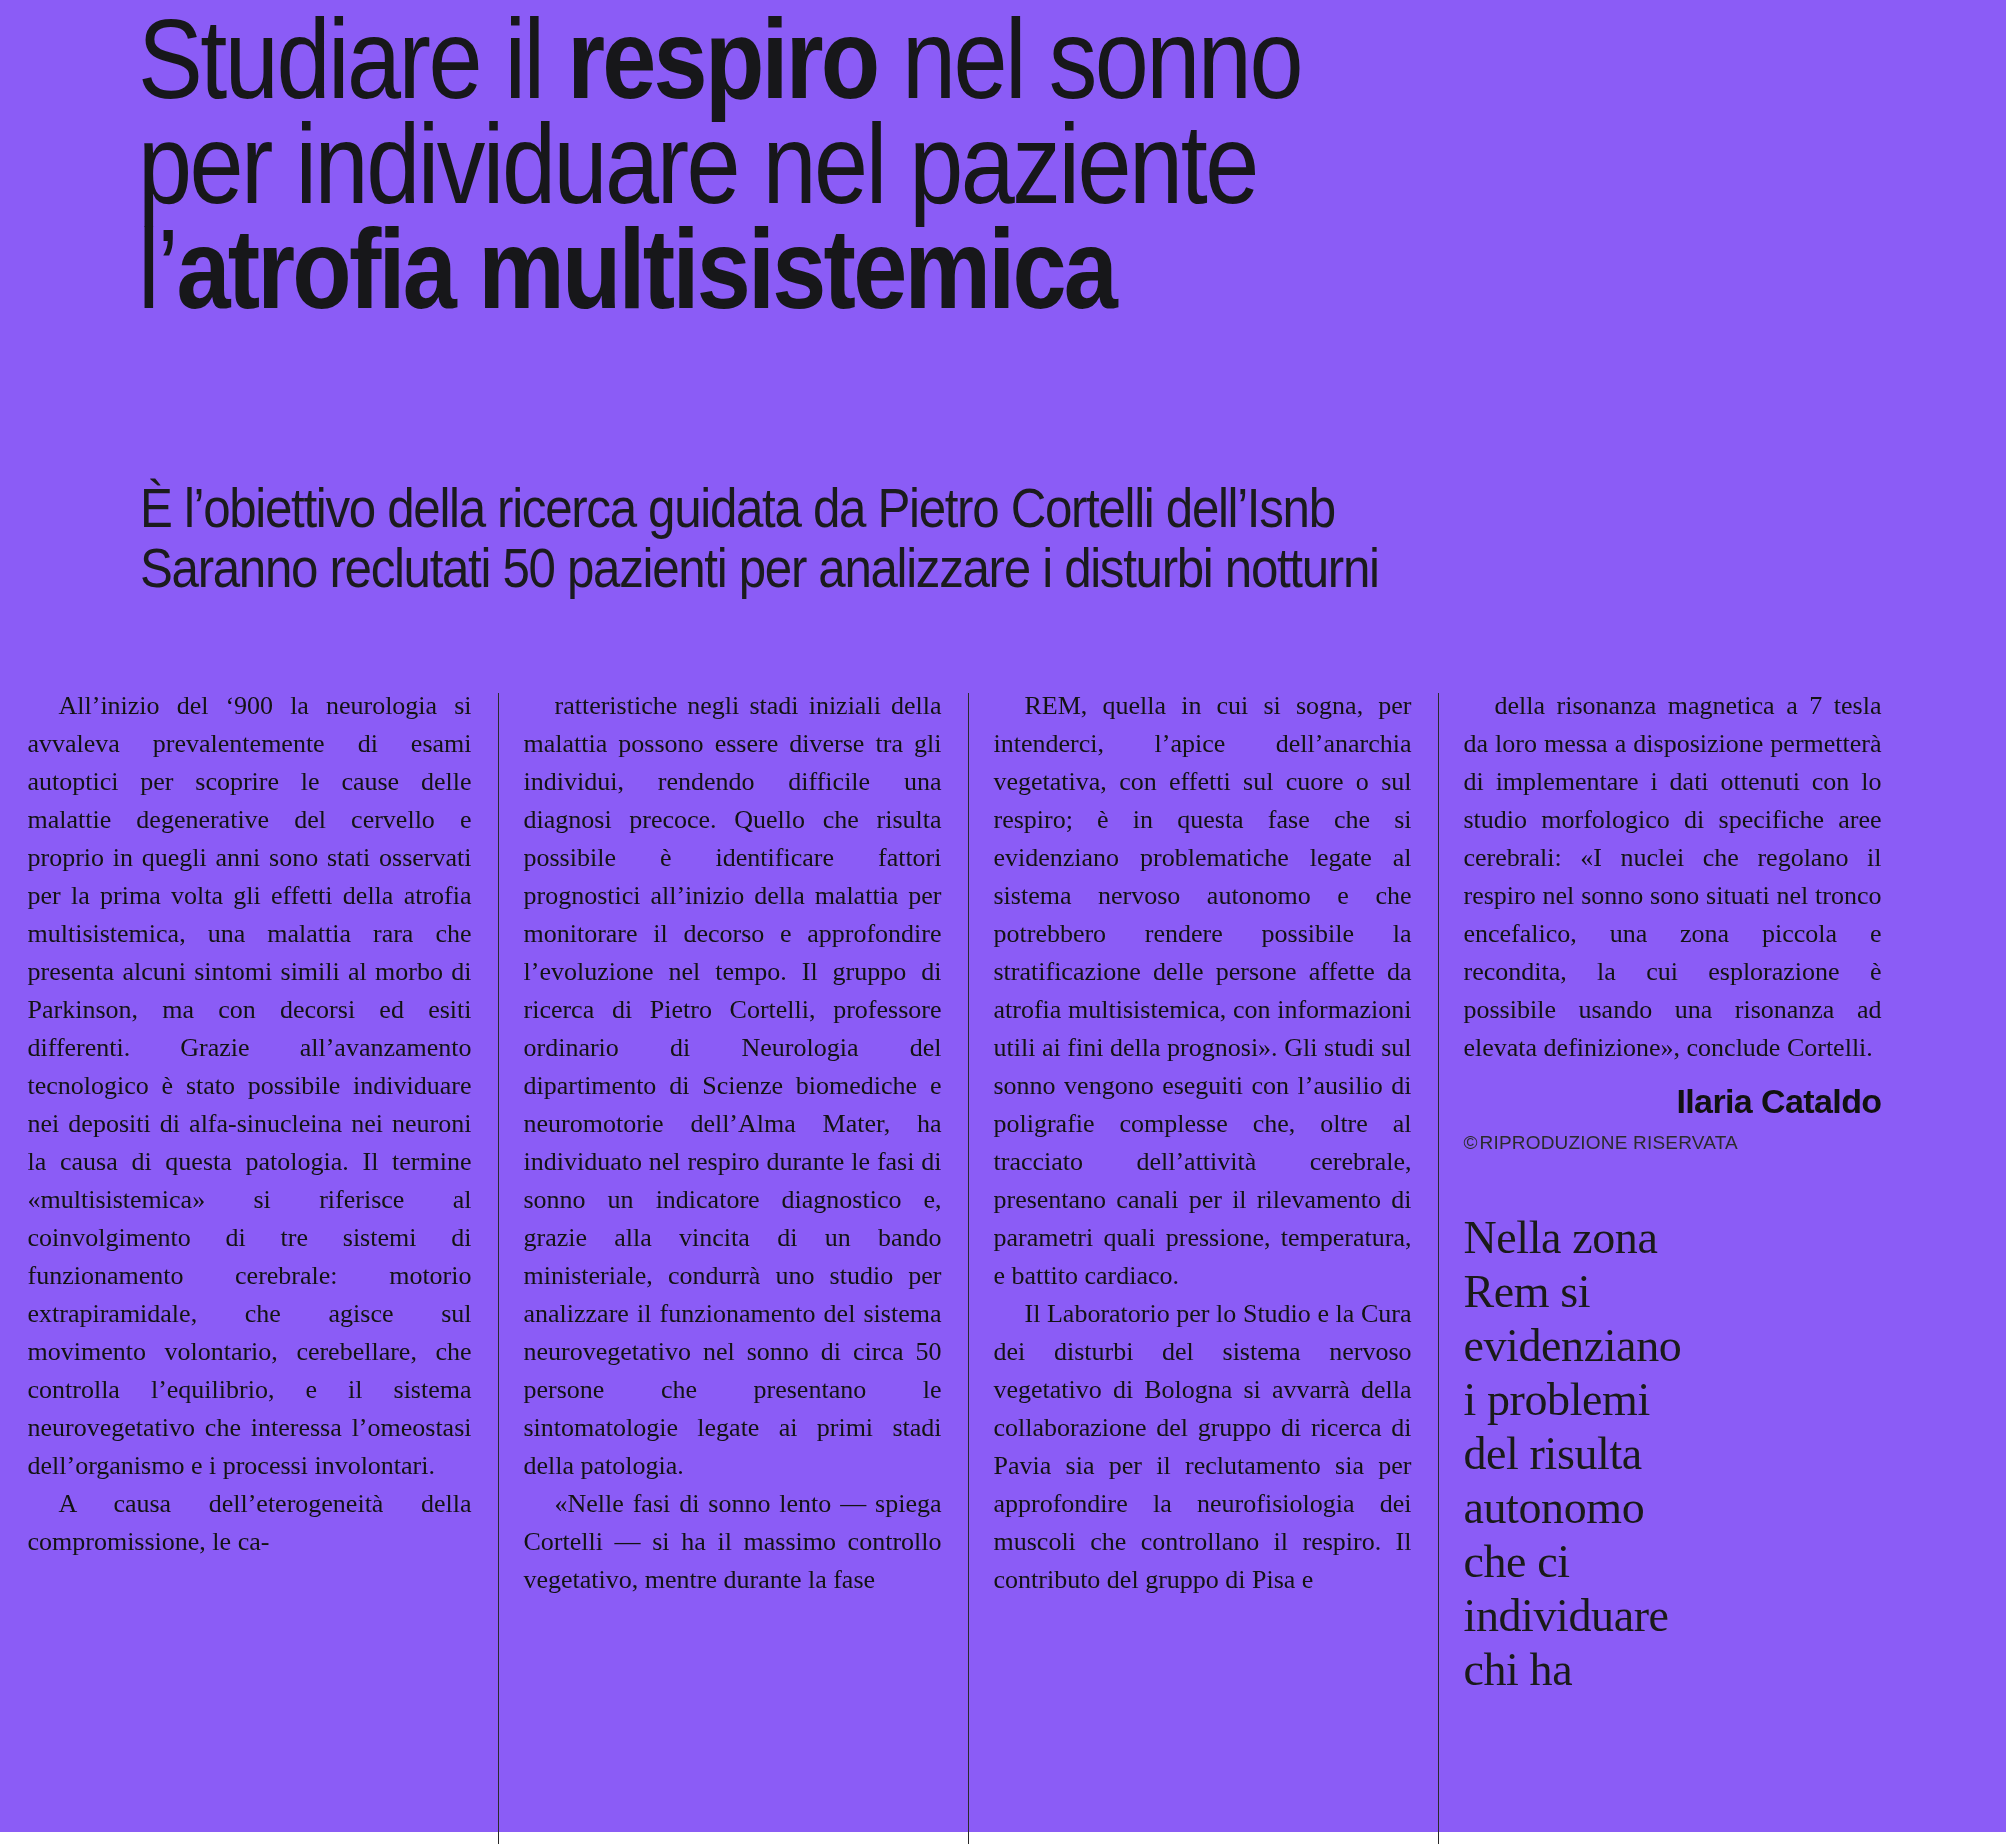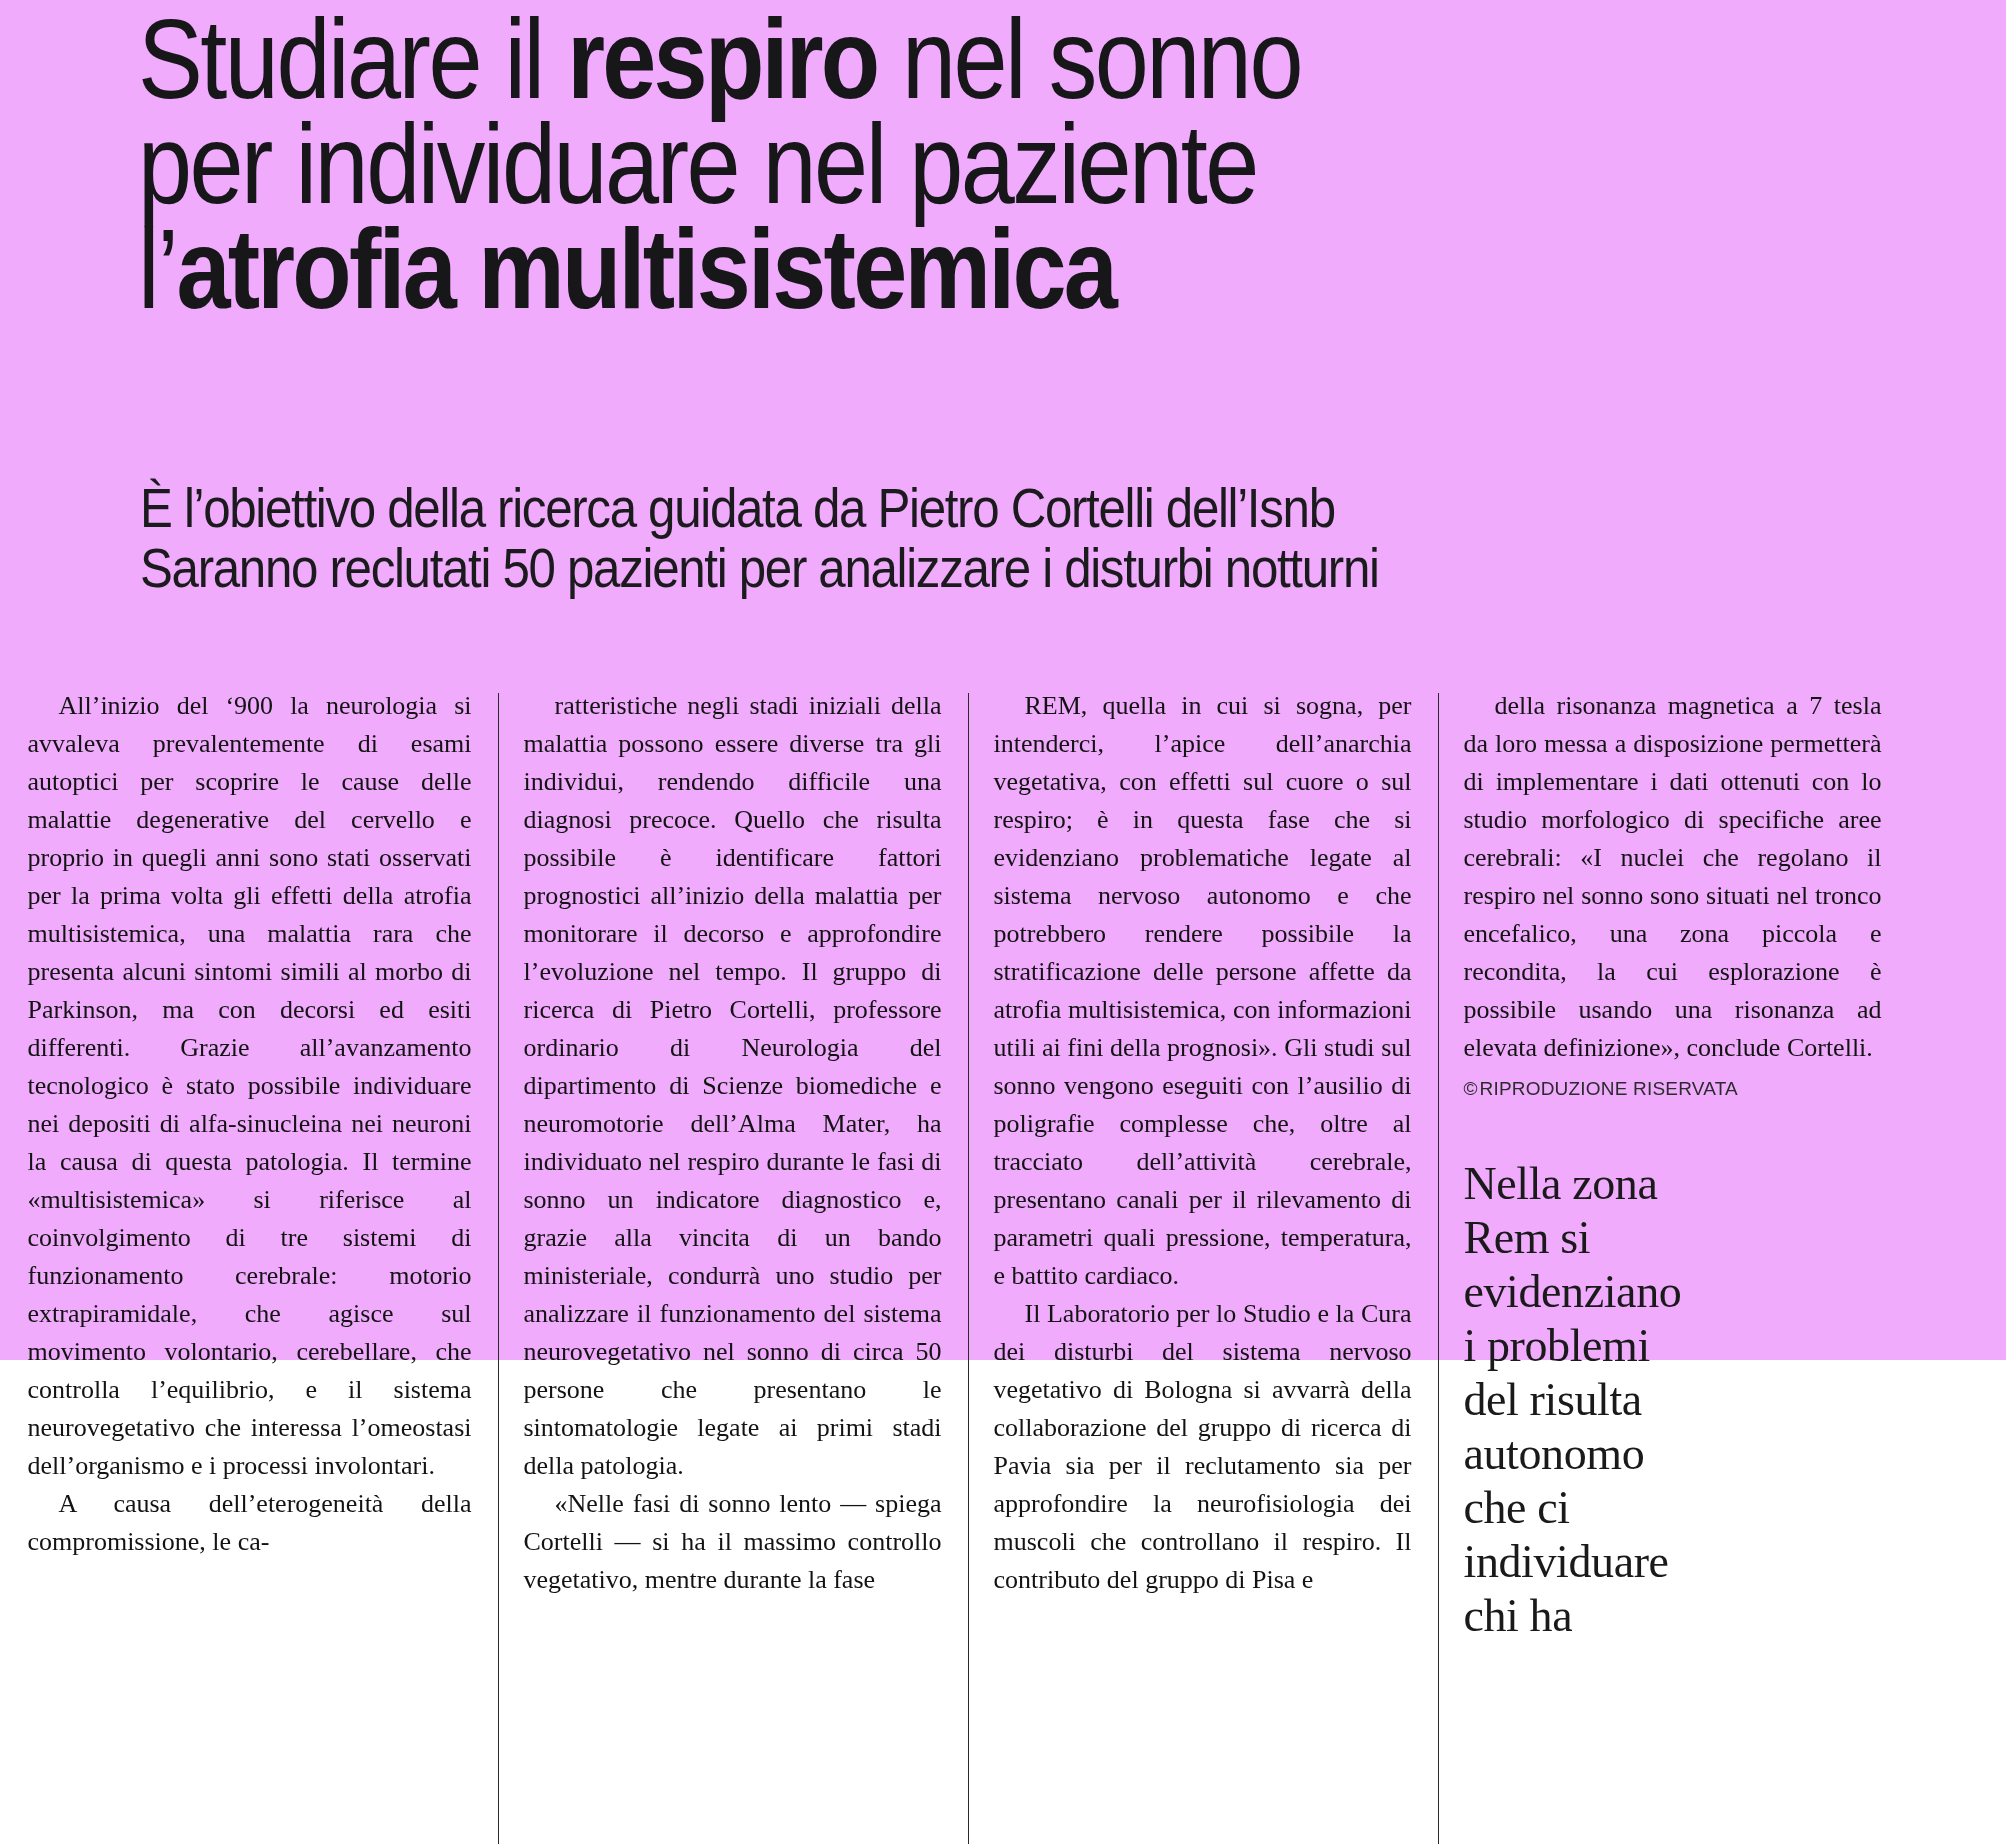--- a/index.html
+++ b/index.html
@@ -12,22 +12,22 @@
     width: 2007px;
     height: 1845px;
     overflow: hidden;
     font-family: "Liberation Serif", "DejaVu Serif", serif;
     color: #1a1a1a;
   }
 
   .page {
     position: relative;
     width: 2007px;
-    height: 1360px;
-    background: #f0abfc;
+    height: 1832px;
+    background: #8b5cf6;
     box-sizing: border-box;
   }
 
   
   .headline-block {
     position: absolute;
     left: 138px;
     top: 7.3px;
     width: 1800px;
   }
@@ -183,20 +183,21 @@
     <div class="col">
       <div class="col-rule"></div>
       <p class="first">REM, quella in cui si sogna, per intenderci, l’apice dell’anarchia vegetativa, con effetti sul cuore o sul respiro; è in questa fase che si evidenziano problematiche legate al sistema nervoso autonomo e che potrebbero rendere possibile la stratificazione delle persone affette da atrofia multisistemica, con informazioni utili ai fini della prognosi». Gli studi sul sonno vengono eseguiti con l’ausilio di poligrafie complesse che, oltre al tracciato dell’attività cerebrale, presentano canali per il rilevamento di parametri quali pressione, temperatura, e battito cardiaco.</p>
       <p>Il Laboratorio per lo Studio e la Cura dei disturbi del sistema nervoso vegetativo di Bologna si avvarrà della collaborazione del gruppo di ricerca di Pavia sia per il reclutamento sia per approfondire la neurofisiologia dei muscoli che controllano il respiro. Il contributo del gruppo di Pisa e</p>
     </div>
 
     <div class="col">
       <div class="col-rule"></div>
       <p class="first">della risonanza magnetica a 7 tesla da loro messa a disposizione permetterà di implementare i dati ottenuti con lo studio morfologico di specifiche aree cerebrali: «I nuclei che regolano il respiro nel sonno sono situati nel tronco encefalico, una zona piccola e recondita, la cui esplorazione è possibile usando una risonanza ad elevata definizione», conclude Cortelli.</p>
 
+      <div class="byline">Ilaria Cataldo</div>
       <div class="copyright"><span class="cmark">©</span><span>RIPRODUZIONE RISERVATA</span></div>
 
       <div class="pullquote">
         <span class="pq-line">Nella zona</span>
         <span class="pq-line">Rem si</span>
         <span class="pq-line">evidenziano</span>
         <span class="pq-line">i problemi</span>
         <span class="pq-line">del risulta</span>
         <span class="pq-line">autonomo</span>
         <span class="pq-line">che ci</span>

